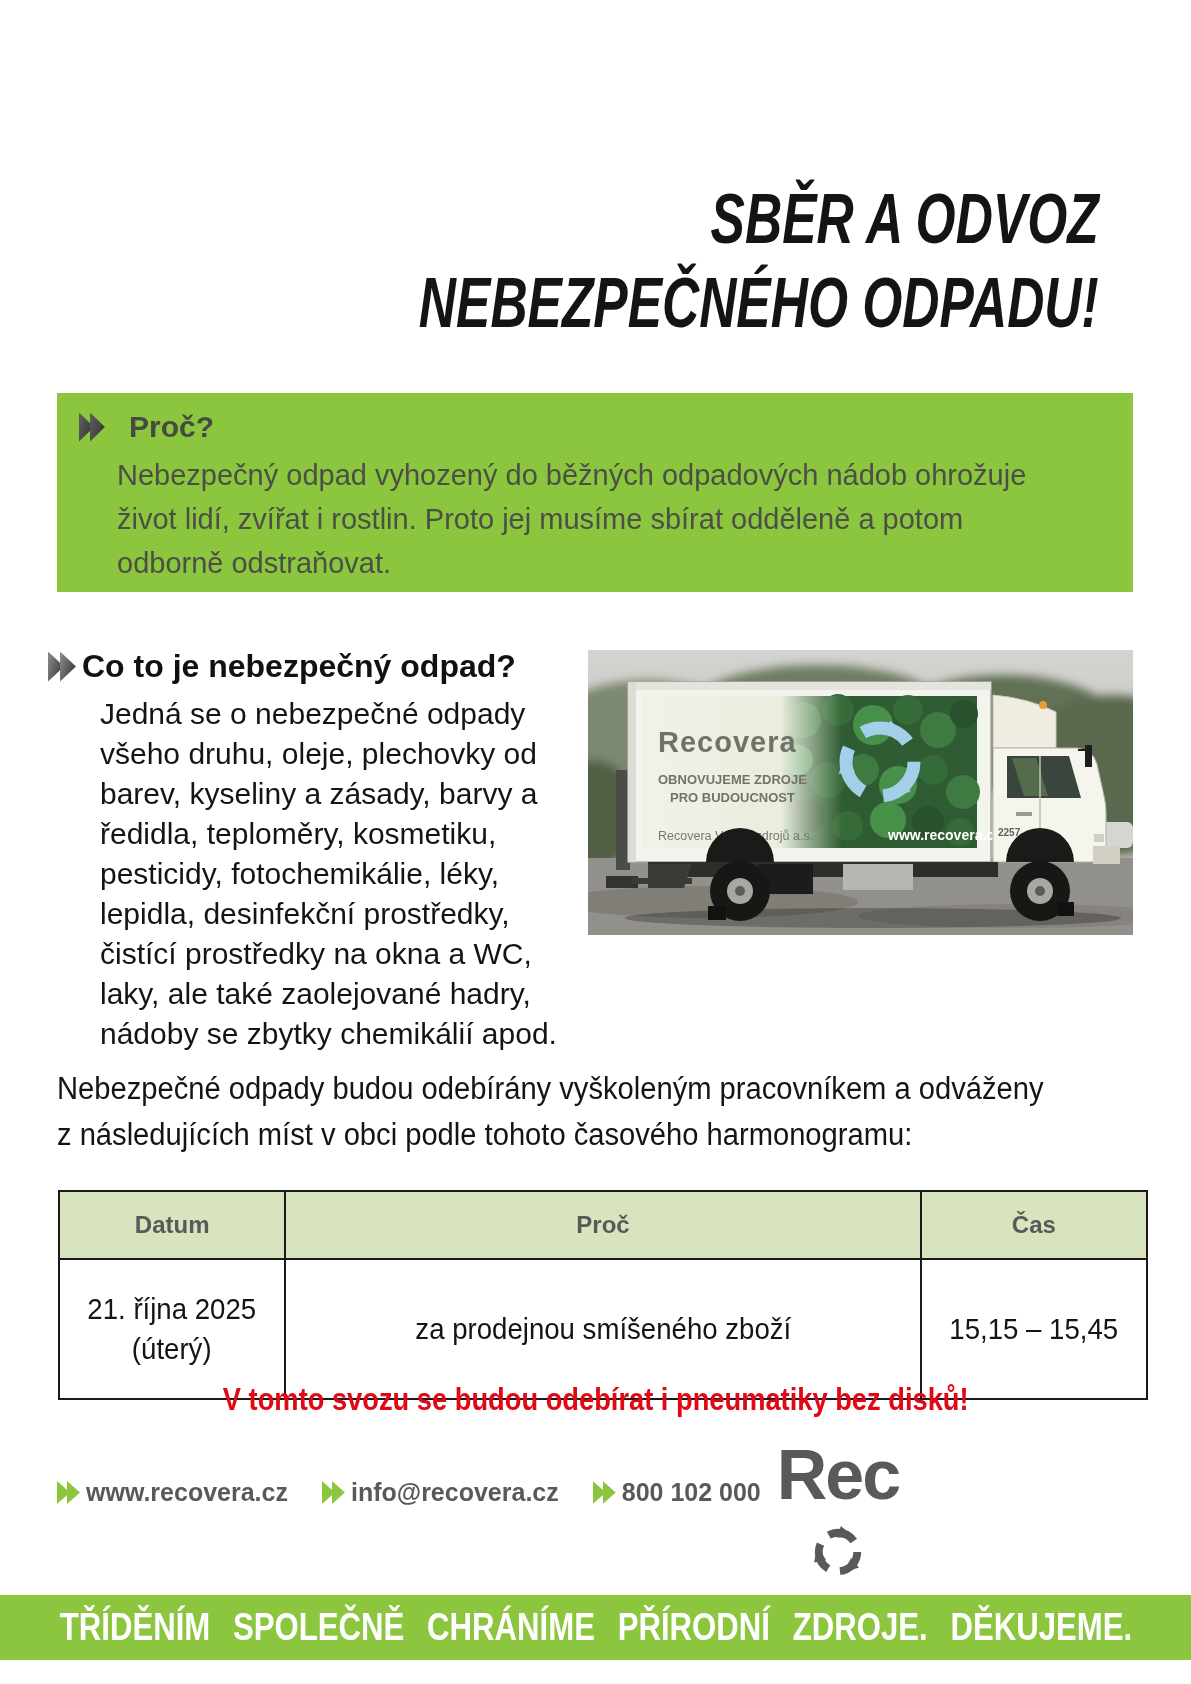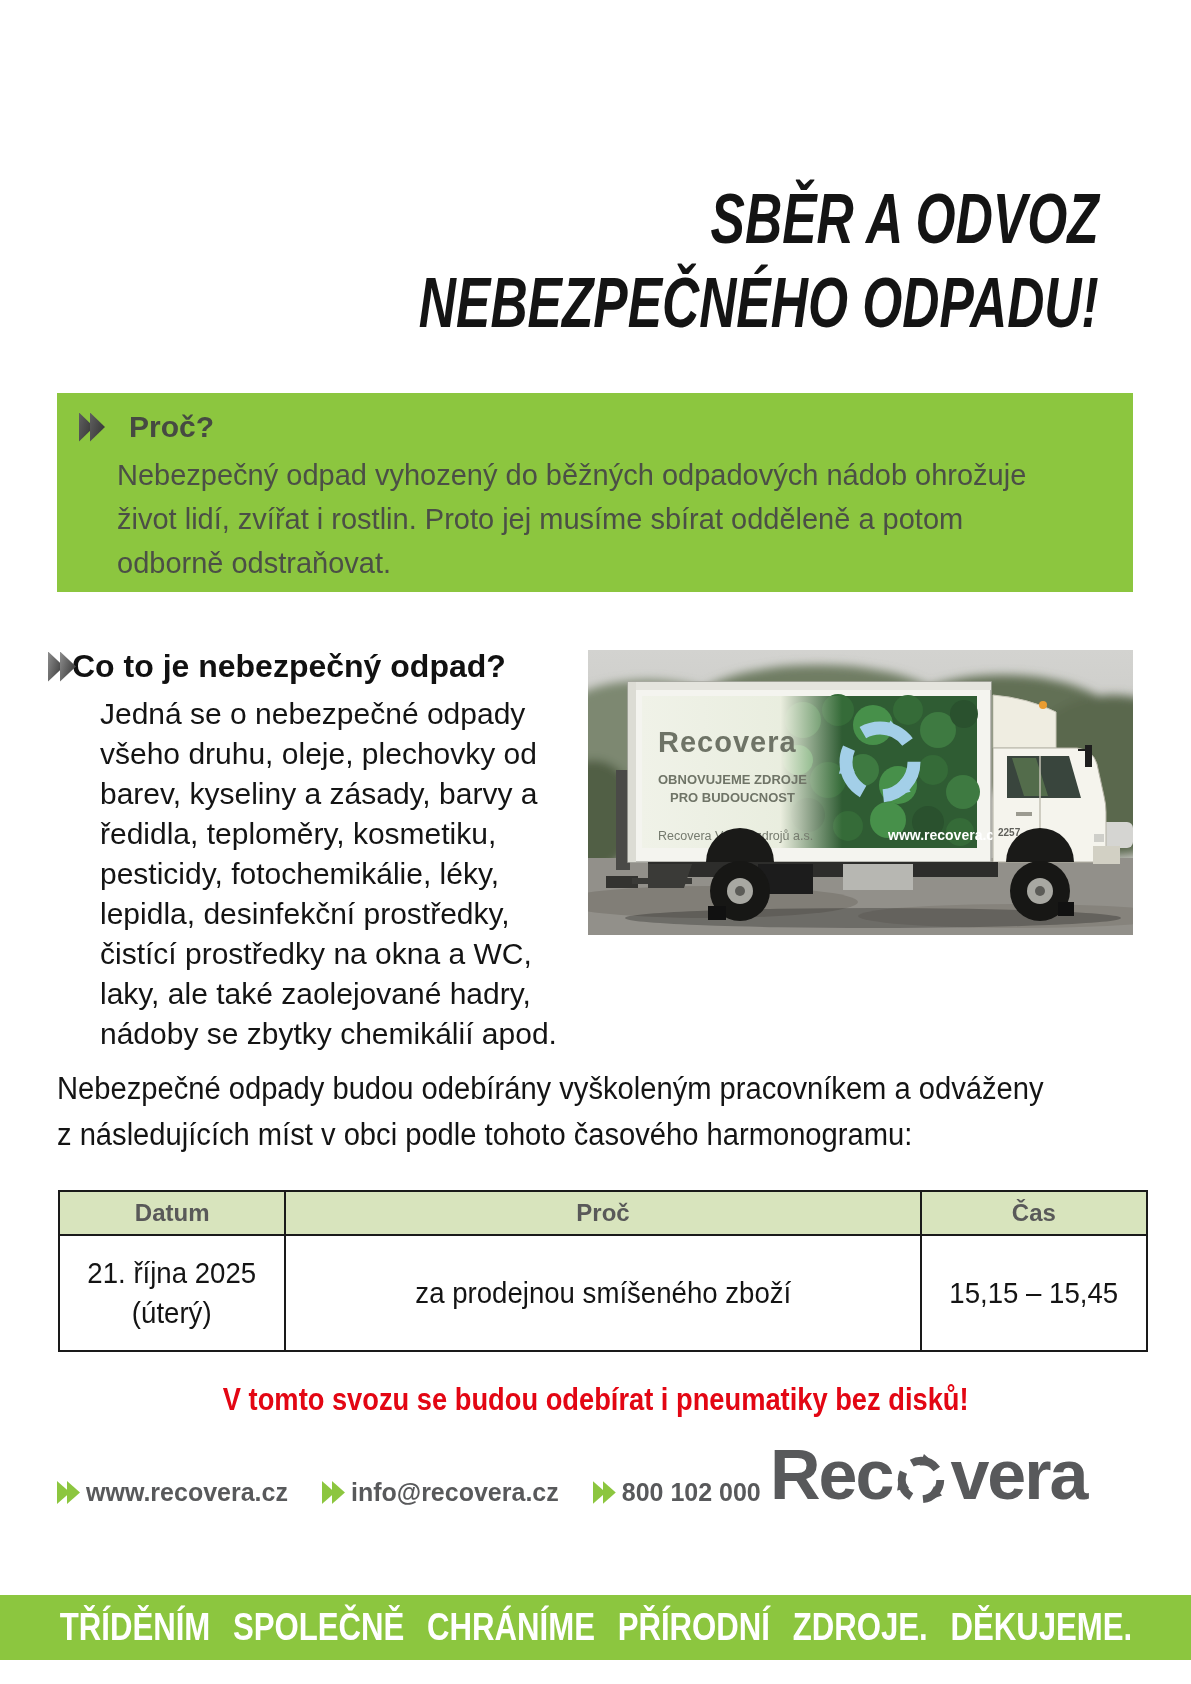--- a/index.html
+++ b/index.html
@@ -20,46 +20,46 @@
     background:linear-gradient(105deg,#8d8d8d 0%,#4a4a4a 70%);}
   .arrows.on-green i{background:linear-gradient(105deg,#5f5f5f 0%,#3f3f3f 70%);width:15px;height:29px;}
   .arrows.green i{background:#8cc63f;width:13px;height:23px;margin-right:-3px;}
   
   .why-box{position:absolute;left:57px;top:393px;width:1076px;height:199px;background:#8cc63f;}
   .why-heading{position:absolute;left:22px;top:17px;display:flex;align-items:center;gap:28px;
     font-weight:bold;font-size:30px;color:#464a42;}
   .why-body{position:absolute;left:60px;top:60px;width:980px;
     font-size:29px;line-height:44px;color:#4b4f46;}
   
-  .what-heading{position:absolute;left:48px;top:648px;display:flex;align-items:center;
+  .what-heading{position:absolute;left:48px;top:648px;display:flex;align-items:center;gap:10px;
     font-weight:bold;font-size:32px;color:#111;}
   .what-body{position:absolute;left:100px;top:694px;width:470px;
     font-size:30px;line-height:40px;color:#141414;}
   .photo{position:absolute;left:588px;top:650px;width:545px;height:262px;}
   
   .intro{position:absolute;left:57px;top:1066px;width:1080px;font-size:31px;line-height:46px;color:#141414;}
   .intro .cond{display:inline-block;transform:scaleX(0.94);transform-origin:0 50%;white-space:nowrap;}
   
   .sched{position:absolute;left:58px;top:1190px;width:1090px;border-collapse:collapse;table-layout:fixed;}
-  .sched th,.sched td{border:2px solid #1a1a1a;text-align:center;vertical-align:middle;padding:0;}
+  .sched th,.sched td{border:2px solid #1a1a1a;text-align:center;vertical-align:middle;padding:12px;}
   .sched th{height:42px;background:#d8e4bd;color:#595959;font-size:24px;font-weight:bold;}
   .sched td{height:114px;font-size:30px;color:#141414;}
   .sched .c-datum{width:20.8%;}
   .sched .c-misto{width:58.4%;}
   .sched .c-cas{width:20.8%;}
   .sched td .lines{display:inline-block;line-height:40px;transform:scaleX(0.92);}
   
   .notice{position:absolute;left:0;top:1382px;width:100%;text-align:center;}
   .notice span{display:inline-block;transform:scaleX(0.88);font-weight:bold;font-size:31px;color:#e30613;white-space:nowrap;}
   
   .contacts{position:absolute;left:57px;top:1478px;display:flex;align-items:center;gap:34px;}
   .contact{display:flex;align-items:center;gap:9px;font-weight:bold;font-size:25px;color:#58595b;
     text-decoration:none;cursor:pointer;}
   .logo{position:absolute;left:770px;top:1436px;display:flex;align-items:center;
-    font-weight:bold;font-size:70px;letter-spacing:-2px;color:#58595b;line-height:78px;}
+    font-weight:bold;font-size:70px;letter-spacing:-2px;color:#58595b;line-height:78px;flex-direction:column;}
   .logo svg{width:56px;height:56px;margin:10px 1px 0 1px;}
   
   .bottom-bar{position:absolute;left:0;top:1595px;width:1191px;height:65px;background:#8cc63f;
     display:flex;align-items:center;justify-content:center;}
   .bottom-bar span{display:inline-block;transform:scaleX(0.82);font-weight:bold;font-size:38px;
     color:#ffffff;word-spacing:0.45em;white-space:nowrap;}
 </style>
 </head>
 <body>
 

